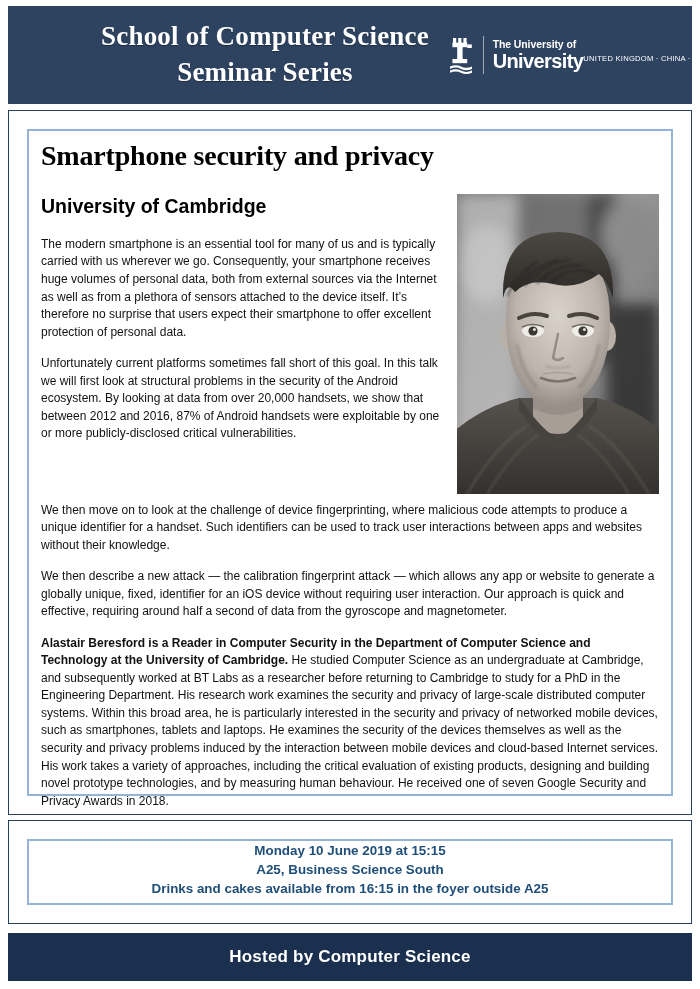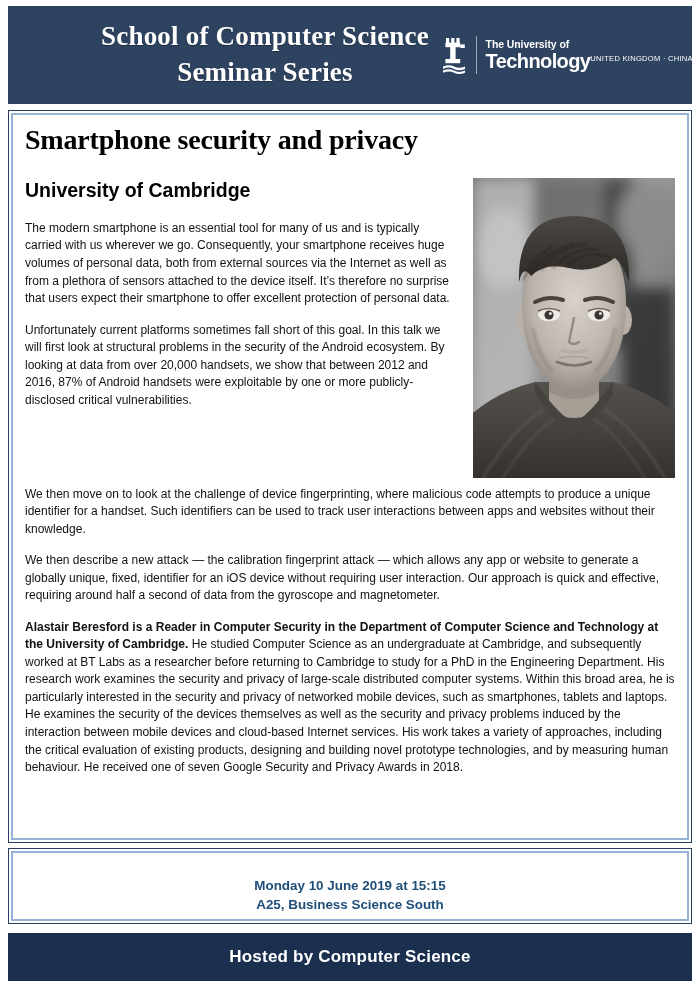--- a/index.html
+++ b/index.html
@@ -71,21 +71,21 @@
     font-size: 7.6px;
     letter-spacing: .25px;
     margin-top: 7px;
     white-space: nowrap;
   }
 
   
   .panel {
     border: 1px solid #254061;
     background: #ffffff;
-    padding: 2px;
+    padding: 18px;
   }
   .panel-inner {
     border: 2px solid #95b3d7;
     height: 100%;
     background: #ffffff;
   }
   .main-panel {
     margin-top: 6px;
     flex: 1 1 auto;
     min-height: 0;
@@ -198,21 +198,21 @@
               <rect x="9.2" y="12" width="5.4" height="16"></rect>
               <rect x="4.4" y="24" width="14.8" height="4.2"></rect>
               <path d="M2 31.5 q6 -2.6 11 0 q5 2.6 11 0 v2.4 q-6 2.6 -11 0 q-5 -2.6 -11 0 z"></path>
               <path d="M2 35.6 q6 -2.6 11 0 q5 2.6 11 0 v2.2 q-6 2.6 -11 0 q-5 -2.6 -11 0 z"></path>
             </g>
           </svg>
         </span>
         <span class="logo-divider"></span>
         <span class="logo-words">
           <span class="logo-the">The University of</span>
-          <span class="logo-nott">Technology</span>
+          <span class="logo-nott">University</span>
         </span>
       </div>
       <div class="logo-tag">UNITED KINGDOM · CHINA · MALAYSIA</div>
     </div>
   </div>
 
   <div class="panel main-panel">
     <div class="panel-inner main-inner">
 
       <div class="talk-title">Smartphone security and privacy</div>
@@ -327,20 +327,21 @@
 
       <p class="bio-para"><b>Alastair Beresford is a Reader in Computer Security in the Department of Computer Science and Technology at the University of Cambridge.</b><span> He studied Computer Science as an undergraduate at Cambridge, and subsequently worked at BT Labs as a researcher before returning to Cambridge to study for a PhD in the Engineering Department. His research work examines the security and privacy of large-scale distributed computer systems. Within this broad area, he is particularly interested in the security and privacy of networked mobile devices, such as smartphones, tablets and laptops. He examines the security of the devices themselves as well as the security and privacy problems induced by the interaction between mobile devices and cloud-based Internet services. His work takes a variety of approaches, including the critical evaluation of existing products, designing and building novel prototype technologies, and by measuring human behaviour. He received one of seven Google Security and Privacy Awards in 2018.</span></p>
 
     </div>
   </div>
 
   <div class="panel event-panel">
     <div class="panel-inner event-inner">
       <div class="event-line">Monday 10 June 2019 at 15:15</div>
       <div class="event-line">A25, Business Science South</div>
+      <div class="event-line">Drinks and cakes available from 16:15 in the foyer outside A25</div>
     </div>
   </div>
 
   <div class="footer">
     <span class="footer-text">Hosted by Computer Science</span>
   </div>
 
 </div>
 
 </body></html>

